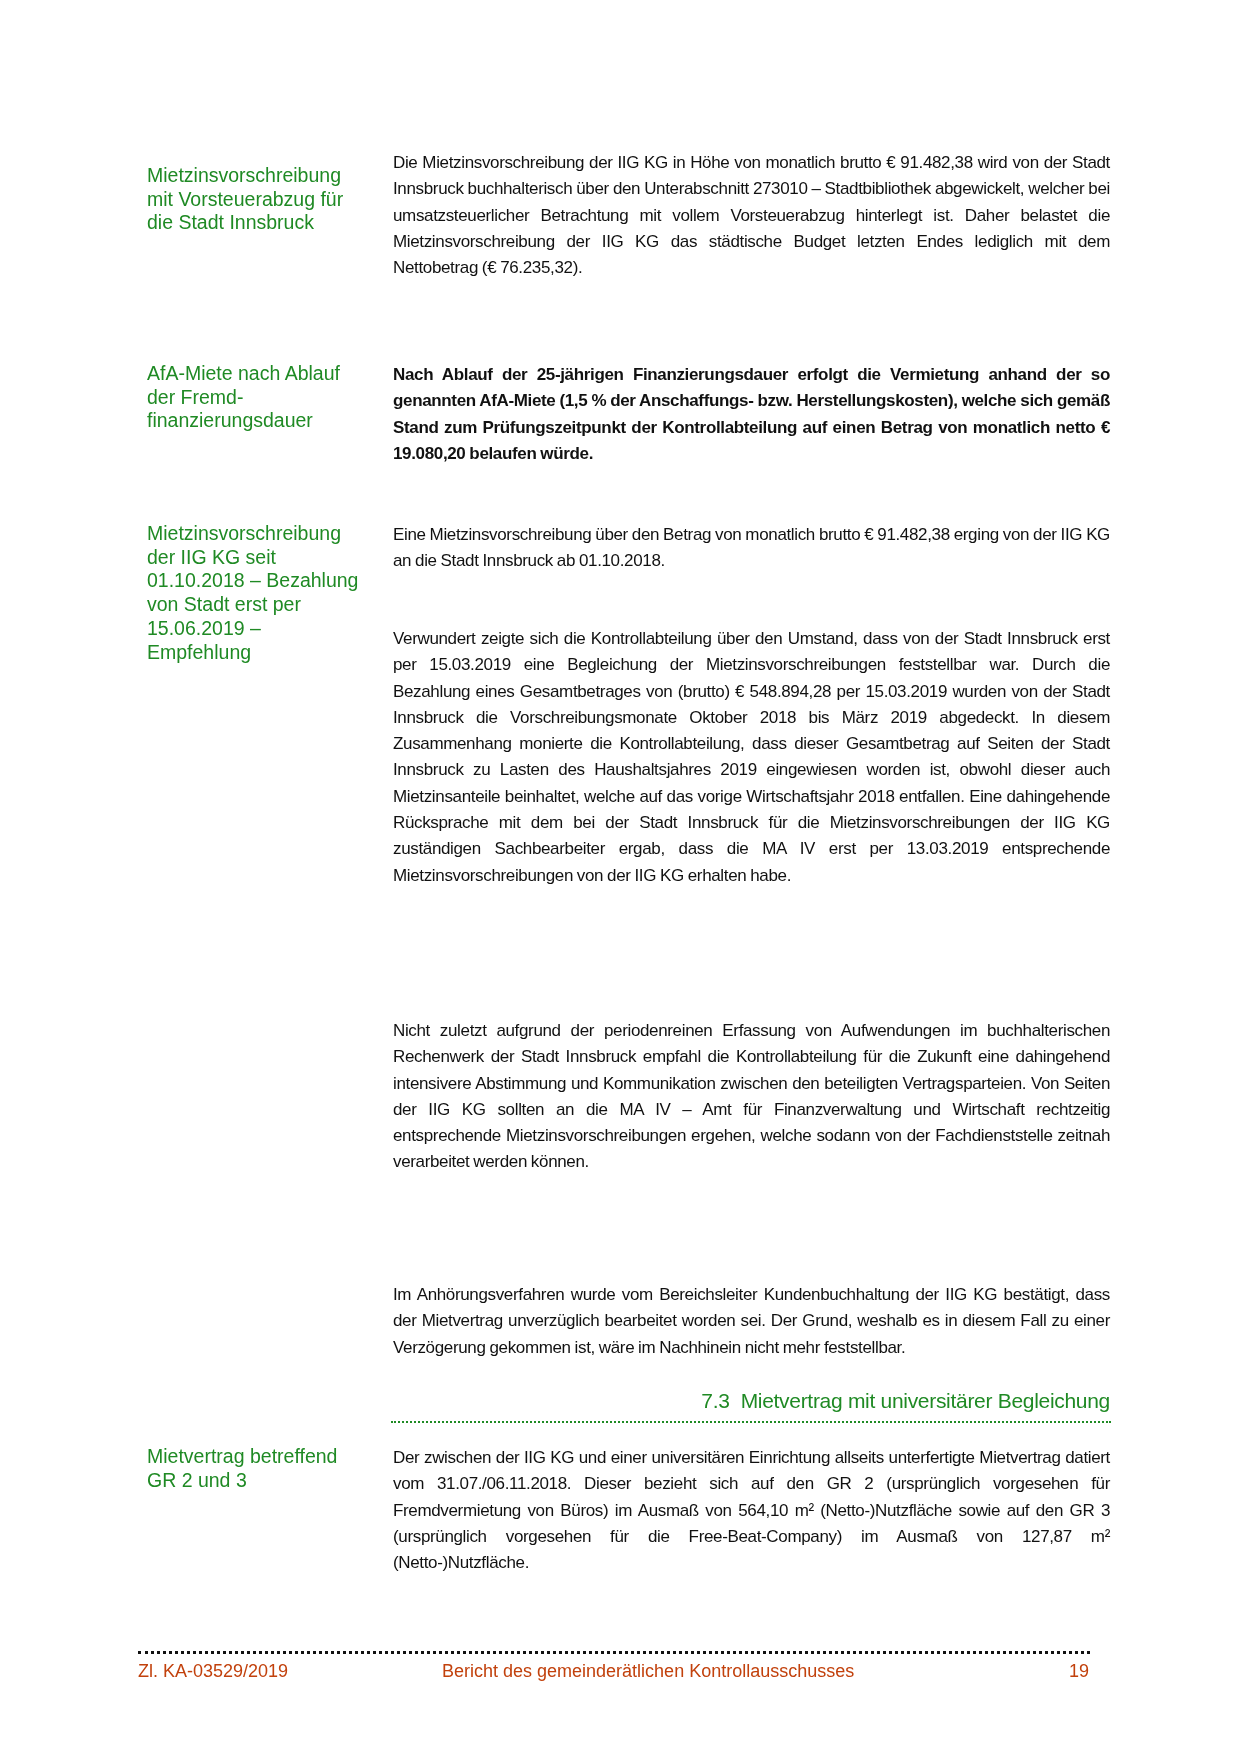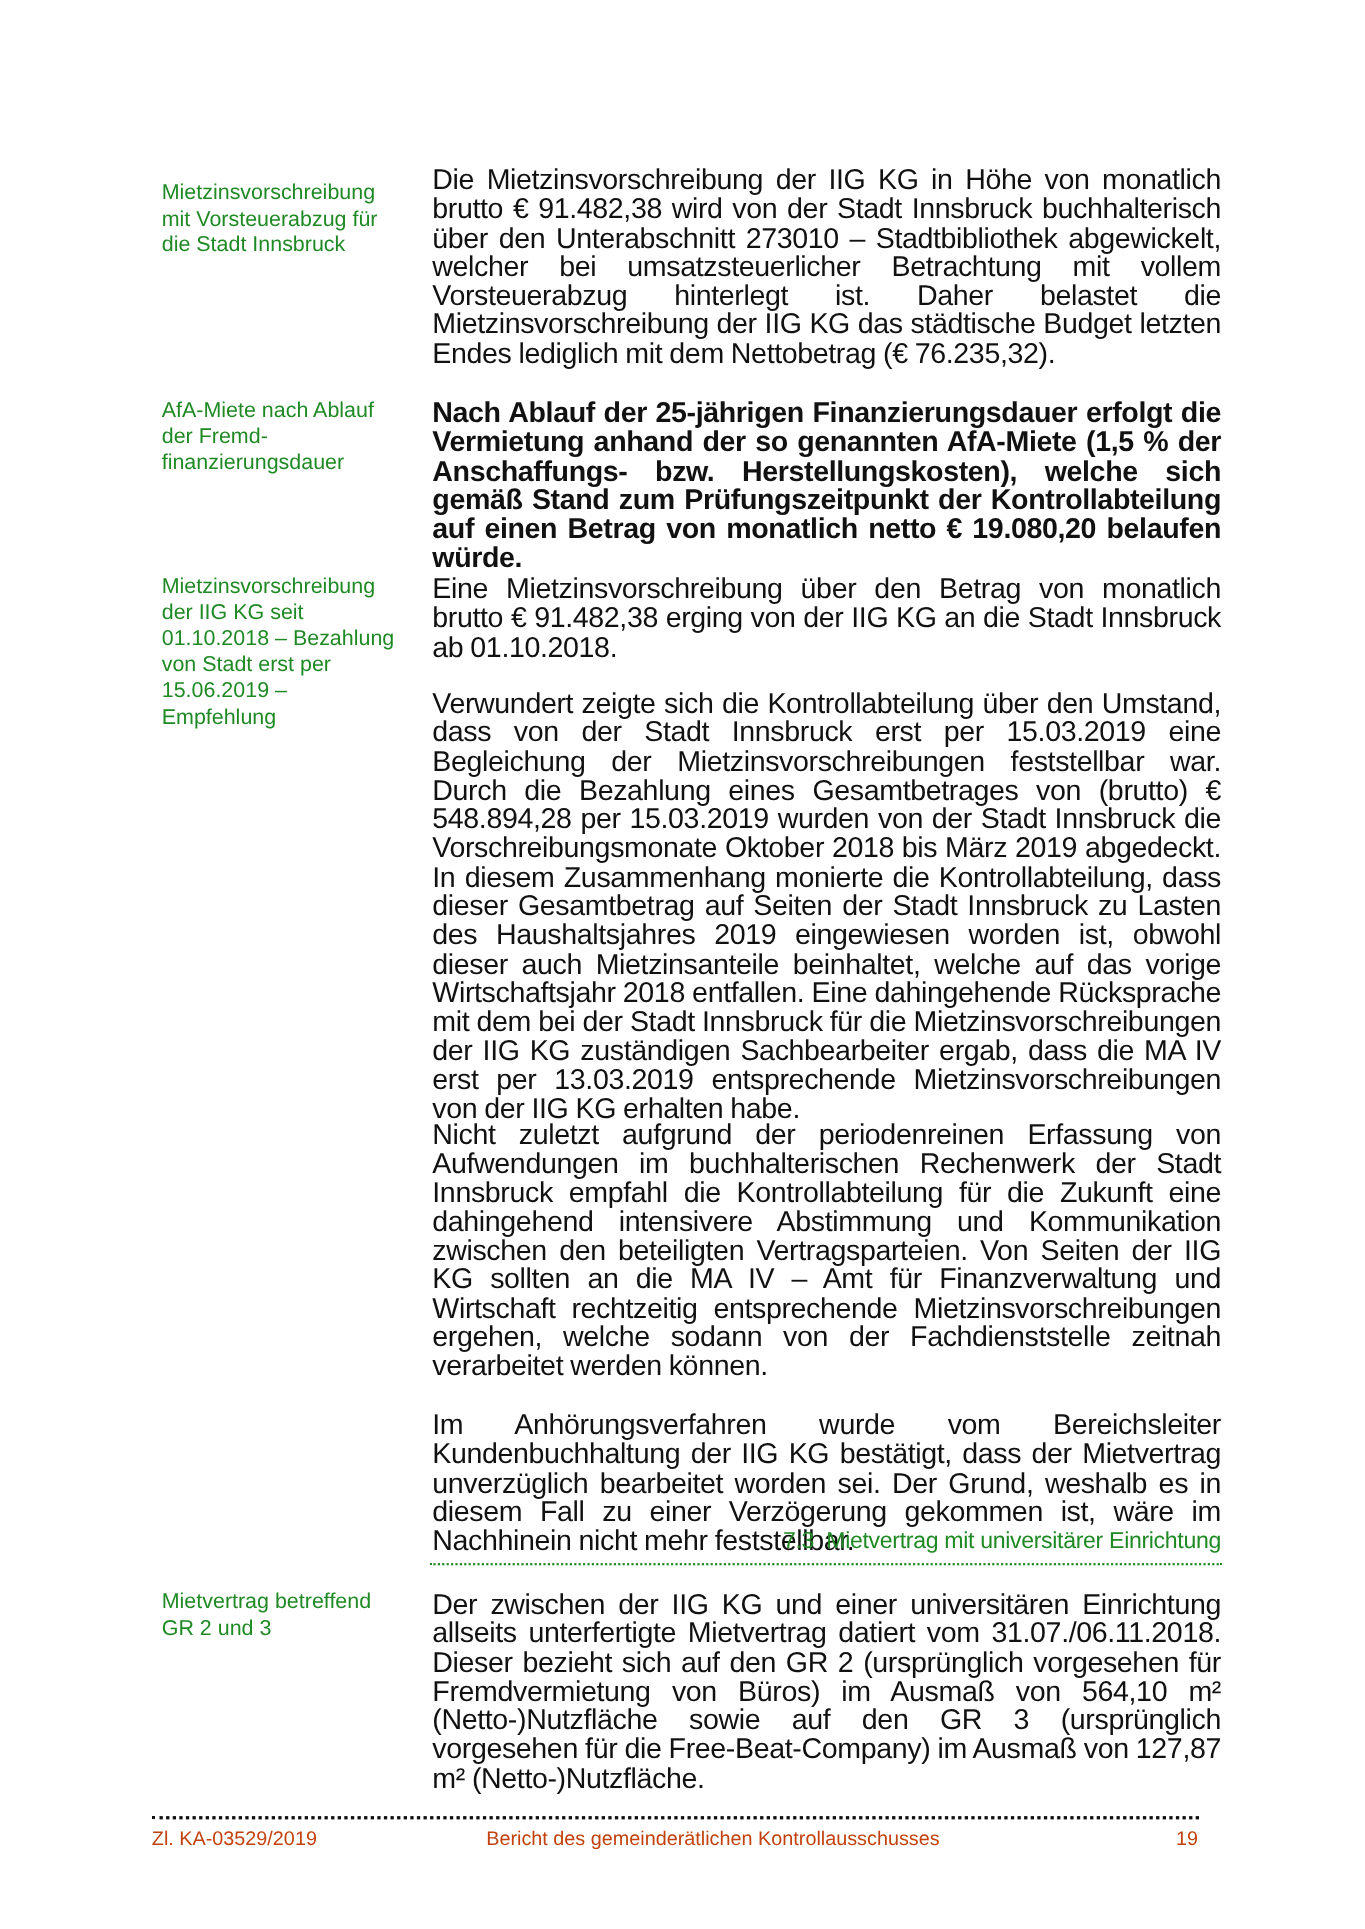--- a/index.html
+++ b/index.html
@@ -1,18 +1,18 @@
 <!DOCTYPE html>
 <html><head>
 <meta charset="utf-8">
 <style>
   html, body { margin: 0; padding: 0; background: #ffffff; }
   body { width: 1241px; height: 1754px; position: relative; overflow: hidden; font-family: "Liberation Sans", sans-serif; color: #111; }
   .label { position: absolute; left: 147px; width: 215px; color: #1f8a24; font-size: 19.5px; line-height: 23.7px; }
-  .body-text { position: absolute; left: 393px; width: 717px; font-size: 26px; line-height: 26.3px; text-align: justify; letter-spacing: -0.35px; word-spacing: -0.5px; hyphens: manual; }
+  .body-text { position: absolute; left: 393px; width: 717px; font-size: 17px; line-height: 26.3px; text-align: justify; letter-spacing: -0.35px; word-spacing: -0.5px; hyphens: manual; }
   .para { margin: 0; }
   .heading { position: absolute; left: 393px; width: 717px; top: 1388px; text-align: right; color: #1f8a24; font-size: 21px; line-height: 26px; letter-spacing: -0.3px; }
   .heading-rule { position: absolute; left: 391px; width: 720px; top: 1421px; height: 0; border-top: 2px dotted #1f8a24; }
   .footer-rule { position: absolute; left: 138px; width: 952px; top: 1651px; height: 0; border-top: 3px dotted #111; }
   .footer { position: absolute; top: 1660px; font-size: 18px; line-height: 22px; color: #c2410c; }
   .footer-left { left: 138px; }
   .footer-center { left: 442px; }
   .footer-right { left: 1068px; width: 22px; text-align: center; }
 </style>
 </head>
@@ -36,21 +36,21 @@
   <p class="para">Verwundert zeigte sich die Kontrollabteilung über den Umstand, dass von der Stadt Innsbruck erst per 15.03.2019 eine Begleichung der Mietzinsvorschreibungen feststellbar war. Durch die Bezahlung eines Gesamtbetrages von (brutto) € 548.894,28 per 15.03.2019 wurden von der Stadt Innsbruck die Vorschreibungsmonate Oktober 2018 bis März 2019 abgedeckt. In diesem Zusammenhang monierte die Kon­trollabteilung, dass dieser Gesamtbetrag auf Seiten der Stadt Inns­bruck zu Lasten des Haushaltsjahres 2019 eingewiesen worden ist, obwohl dieser auch Mietzinsanteile beinhaltet, welche auf das vorige Wirtschaftsjahr 2018 entfallen. Eine dahingehende Rücksprache mit dem bei der Stadt Innsbruck für die Mietzinsvorschreibungen der IIG KG zuständigen Sachbearbeiter ergab, dass die MA IV erst per 13.03.2019 entsprechende Mietzinsvorschreibungen von der IIG KG erhalten habe.</p>
 </div>
 <div class="body-text" style="top:1018px;">
   <p class="para">Nicht zuletzt aufgrund der periodenreinen Erfassung von Aufwendun­gen im buchhalterischen Rechenwerk der Stadt Innsbruck empfahl die Kontrollabteilung für die Zukunft eine dahingehend intensivere Ab­stimmung und Kommunikation zwischen den beteiligten Vertragspar­teien. Von Seiten der IIG KG sollten an die MA IV – Amt für Finanz­verwaltung und Wirtschaft rechtzeitig entsprechende Mietzinsvor­schreibungen ergehen, welche sodann von der Fachdienststelle zeit­nah verarbeitet werden können.</p>
 </div>
 <div class="body-text" style="top:1258px;margin-top:24px;">
   <p class="para">Im Anhörungsverfahren wurde vom Bereichsleiter Kundenbuchhaltung der IIG KG bestätigt, dass der Mietvertrag unverzüglich bearbeitet worden sei. Der Grund, weshalb es in diesem Fall zu einer Verzöge­rung gekommen ist, wäre im Nachhinein nicht mehr feststellbar.</p>
 </div>
 
 <div class="heading">
-  <span>7.3</span>&nbsp;&nbsp;<span>Mietvertrag mit universitärer Einrichtung</span>
+  <span>7.3</span>&nbsp;&nbsp;<span>Mietvertrag mit universitärer Begleichung</span>
 </div>
 <div class="heading-rule"></div>
 
 <div class="label" style="top:1445px;">Mietvertrag betreffend GR 2 und 3</div>
 <div class="body-text" style="top:1445px;">
   <p class="para">Der zwischen der IIG KG und einer universitären Einrichtung allseits unterfertigte Mietvertrag datiert vom 31.07./06.11.2018. Dieser bezieht sich auf den GR 2 (ursprünglich vorgesehen für Fremdvermietung von Büros) im Ausmaß von 564,10 m² (Netto-)Nutzfläche sowie auf den GR 3 (ursprünglich vorgesehen für die Free-Beat-Company) im Aus­maß von 127,87 m² (Netto-)Nutzfläche.</p>
 </div>
 
 <div class="footer-rule"></div>
 <div class="footer footer-left">Zl. KA-03529/2019</div>

